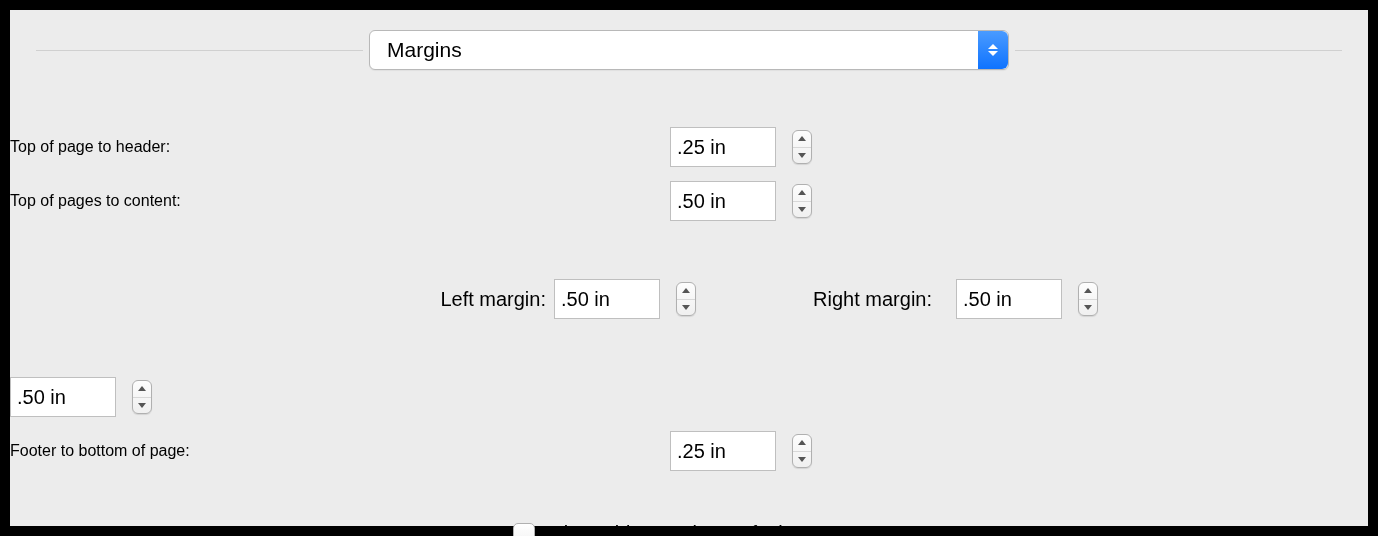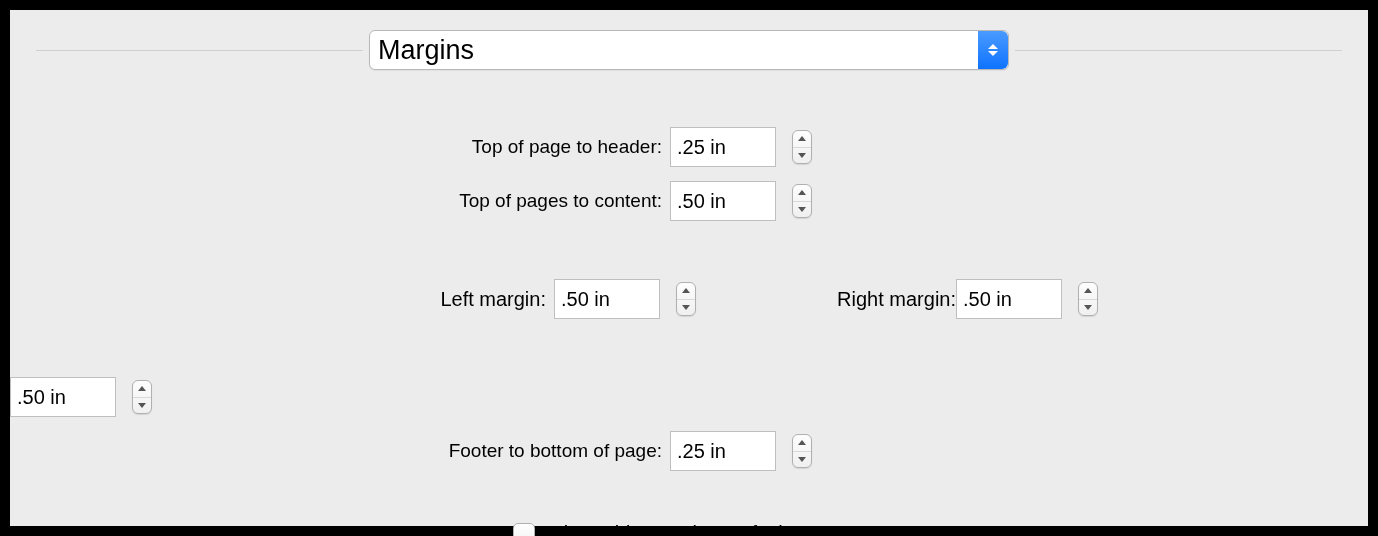--- a/index.html
+++ b/index.html
@@ -38,22 +38,22 @@
       height: 40px;
       background: #fff;
       border: 1px solid #b8b8b8;
       border-radius: 6px;
       box-shadow: 0 1px 1px rgba(0,0,0,0.05);
       display: flex;
       align-items: center;
       margin: 0 6px;
     }
     .select-label {
-      padding-left: 8px;
-      font-size: 27px;
+      padding-left: 17px;
+      font-size: 21px;
       color: #000;
     }
     .select-arrows {
       position: absolute;
       right: 0;
       top: 0;
       bottom: 0;
       width: 30px;
       background: linear-gradient(#4a9bff, #0f73ff);
       border-top-right-radius: 6px;
@@ -75,23 +75,22 @@
     .content {
       padding-top: 40px;
     }
     .group { margin-bottom: 44px; }
     .row {
       display: flex;
       align-items: center;
       height: 54px;
     }
     .row .label {
-      text-align: right;
       padding-right: 8px;
-      font-size: 19px;
+      font-size: 16px;
       color: #000;
     }
     .col1-label { width: 660px; }
     .input-box {
       width: 106px;
       height: 40px;
       background: #fff;
       border: 1px solid #bfbfbf;
       font-size: 20px;
       padding: 2px 6px;
@@ -123,21 +122,21 @@
     }
     .stepper .arr.up { border-bottom: 5px solid #555; }
     .stepper .arr.down { border-top: 5px solid #555; }
 
     .two-col-row {
       display: flex;
       align-items: center;
       height: 54px;
     }
     .lr-label-left { width: 544px; text-align: right; padding-right: 8px; font-size: 20px; }
-    .lr-label-right { width: 250px; text-align: right; padding-right: 0; font-size: 20px; margin-left: 10px;}
+    .lr-label-right { width: 250px; text-align: right; padding-right: 24px; font-size: 20px; margin-left: 10px;}
     .checkbox-row {
       display: flex;
       align-items: center;
       justify-content: center;
       margin-top: 10px;
       gap: 12px;
     }
     .mac-checkbox {
       width: 22px;
       height: 22px;

